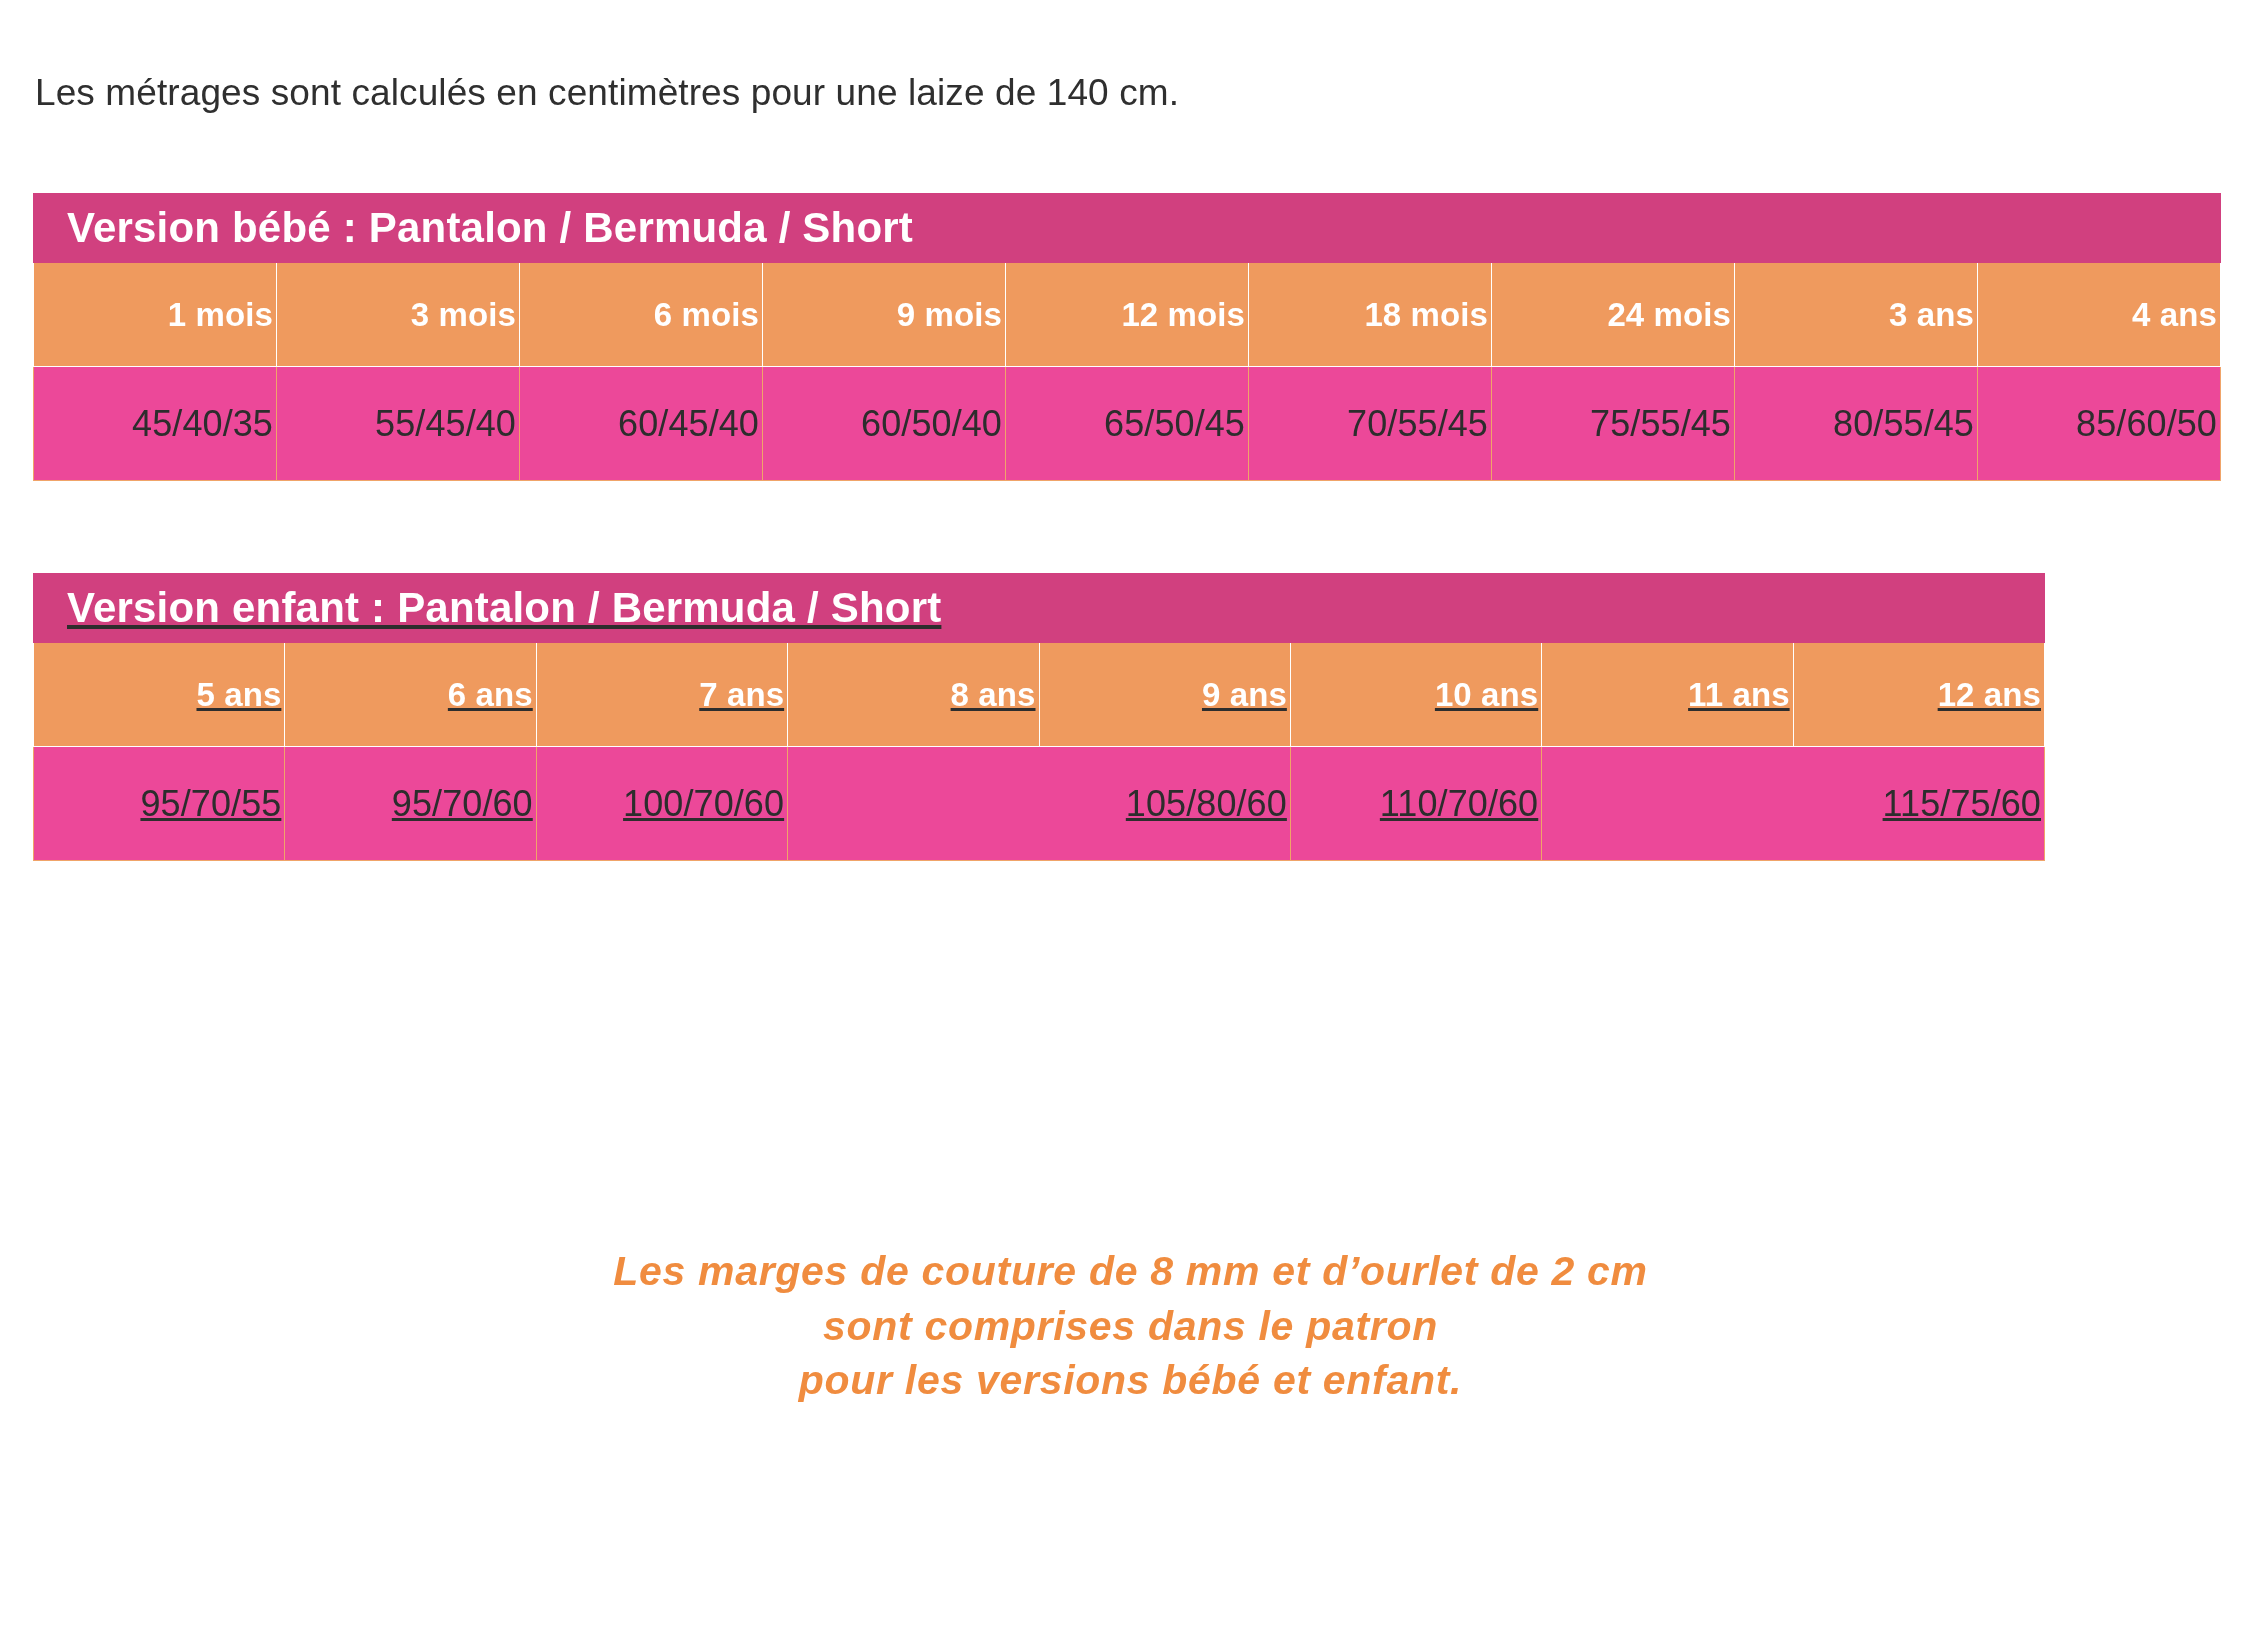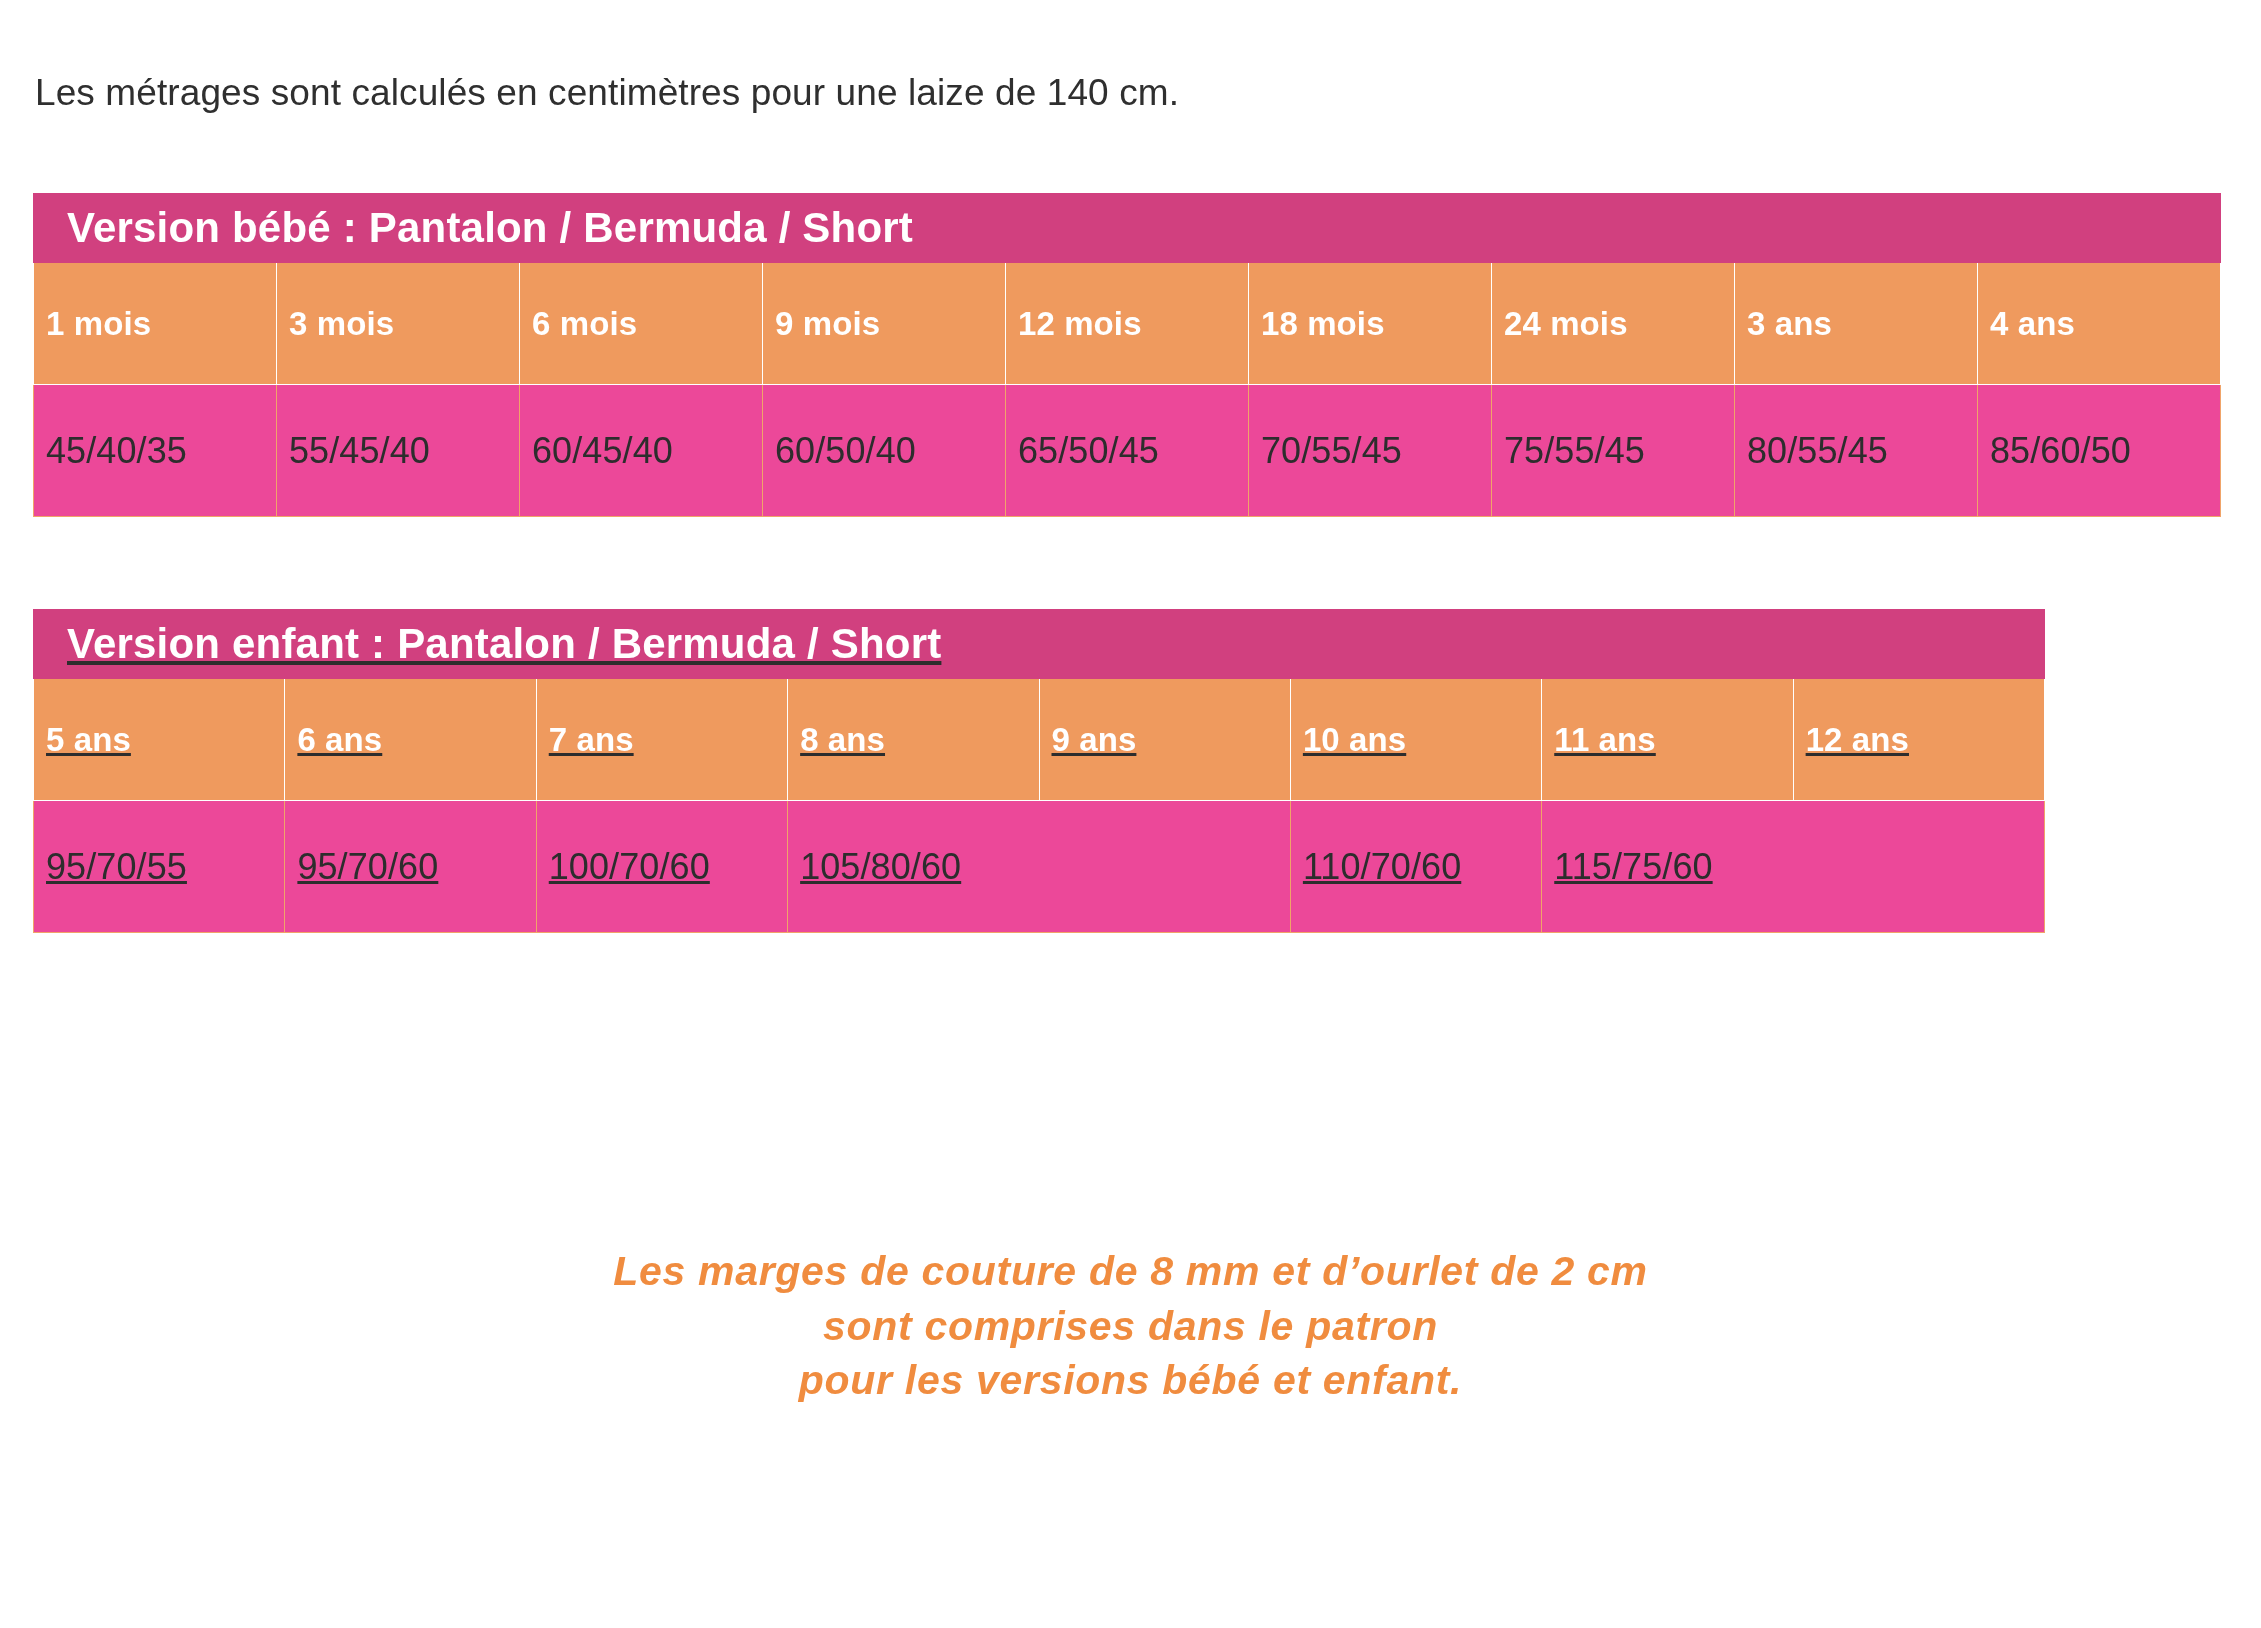--- a/index.html
+++ b/index.html
@@ -55,23 +55,23 @@
   }
 
   .tbl {
     width: 100%;
     border-collapse: collapse;
     table-layout: fixed;
   }
 
   .tbl td {
     border: 1.9px solid #ee9e5c;
-    text-align: left;
+    text-align: right;
     vertical-align: middle;
-    padding: 12px;
+    padding: 3px;
   }
 
   .hdr-row td {
     background: #ef9a5e;
     color: #ffffff;
     font-size: 33px;
     font-weight: 700;
     height: 97px;
     border-color: #ffffff;
     border-top: none;

